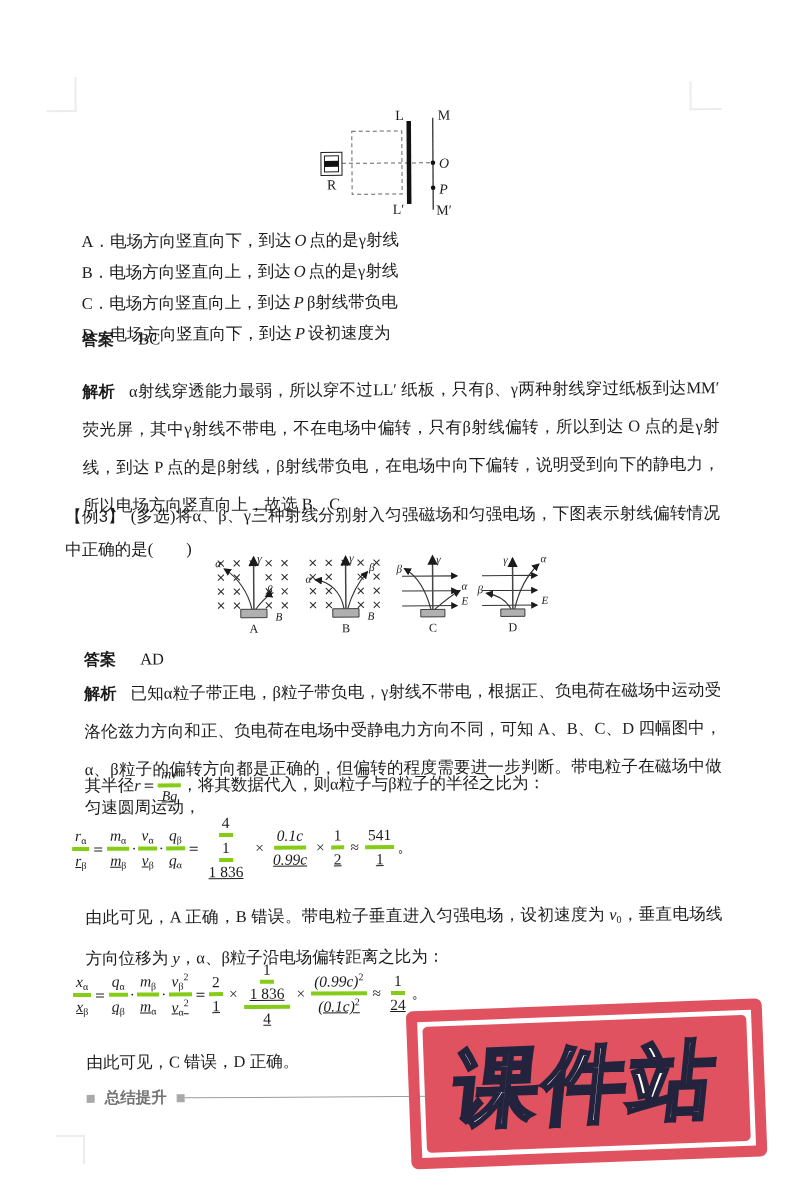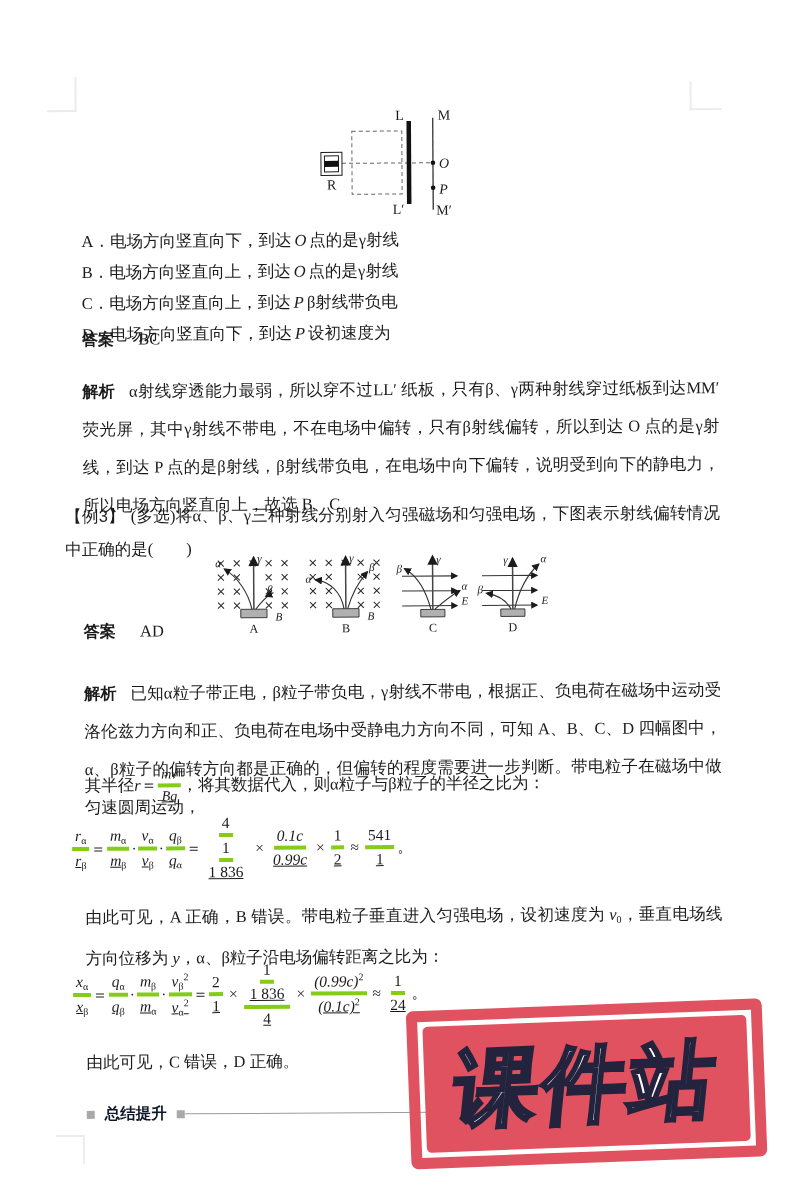--- a/index.html
+++ b/index.html
@@ -16,21 +16,21 @@
   
   .fig1{position:absolute;left:310px;top:104px;}
 
   
   .options{position:absolute;left:84px;top:224px;font-size:16.5px;}
   .opt{height:31px;line-height:31px;white-space:nowrap;}
   .it{font-style:italic;margin:0 3px;}
 
   
   .ansrow{position:absolute;left:84px;font-size:16.5px;white-space:nowrap;}
-  .ans1{top:328px;} .ans2{top:620px;}
+  .ans1{top:328px;} .ans2{top:648px;}
   .lbl{font-weight:bold;font-family:"Liberation Sans","DejaVu Sans",sans-serif;margin-right:20px;font-size:16px;}
   .para{position:absolute;left:84px;width:637px;font-size:16.5px;line-height:38px;text-align:justify;}
   .para1{top:371px;} .para2{top:673px;}
   .para .lbl{margin-right:14px;}
 
   
   .ex3{position:absolute;left:66px;top:498px;width:655px;font-size:16.5px;line-height:33px;text-align:justify;}
   .ex3 .tag{font-weight:normal;font-family:"Liberation Sans","DejaVu Sans",sans-serif;margin-right:6px;}
 
   
@@ -50,21 +50,21 @@
   .sb{font-size:10px;} sub.sb{vertical-align:-3px;} sup.sp{font-size:10px;}
   .op{margin:0 5px;} .dotop{margin:0 1px;}
   .fm-end{margin-left:2px;}
 
   
   .concl{position:absolute;left:84px;top:1050px;font-size:16.5px;}
 
   
   .summary{position:absolute;left:84px;top:1086px;width:636px;display:flex;align-items:center;}
   .sq{width:8px;height:8px;background:#a9a9a9;flex:0 0 auto;}
-  .sum-title{font-weight:bold;font-family:"Liberation Sans","DejaVu Sans",sans-serif;font-size:15.5px;margin:16px 10px;color:#0f172a;}
+  .sum-title{font-weight:bold;font-family:"Liberation Sans","DejaVu Sans",sans-serif;font-size:15.5px;margin:0 10px;color:#737373;}
   .sum-line{flex:1;height:1px;background:#9c9c9c;}
 
   
   .stamp{position:absolute;left:406px;top:1006px;width:356px;height:158px;transform:rotate(-1.8deg);z-index:5;}
   .stamp-outer{position:absolute;inset:0;border:11px solid #e05260;border-radius:7px;}
   .stamp-inner{position:absolute;inset:16px;background:#e05260;border-radius:5px;display:flex;align-items:center;justify-content:center;}
   .stamp-text{font-family:"Liberation Sans","DejaVu Sans",sans-serif;font-weight:800;font-size:84px;
               color:#ffffff;-webkit-text-stroke:3px #23233d;letter-spacing:4px;transform:skewX(-8deg);line-height:1;}
 
   svg text{font-family:"Liberation Serif","DejaVu Serif",serif;fill:#1b1b1b;}

